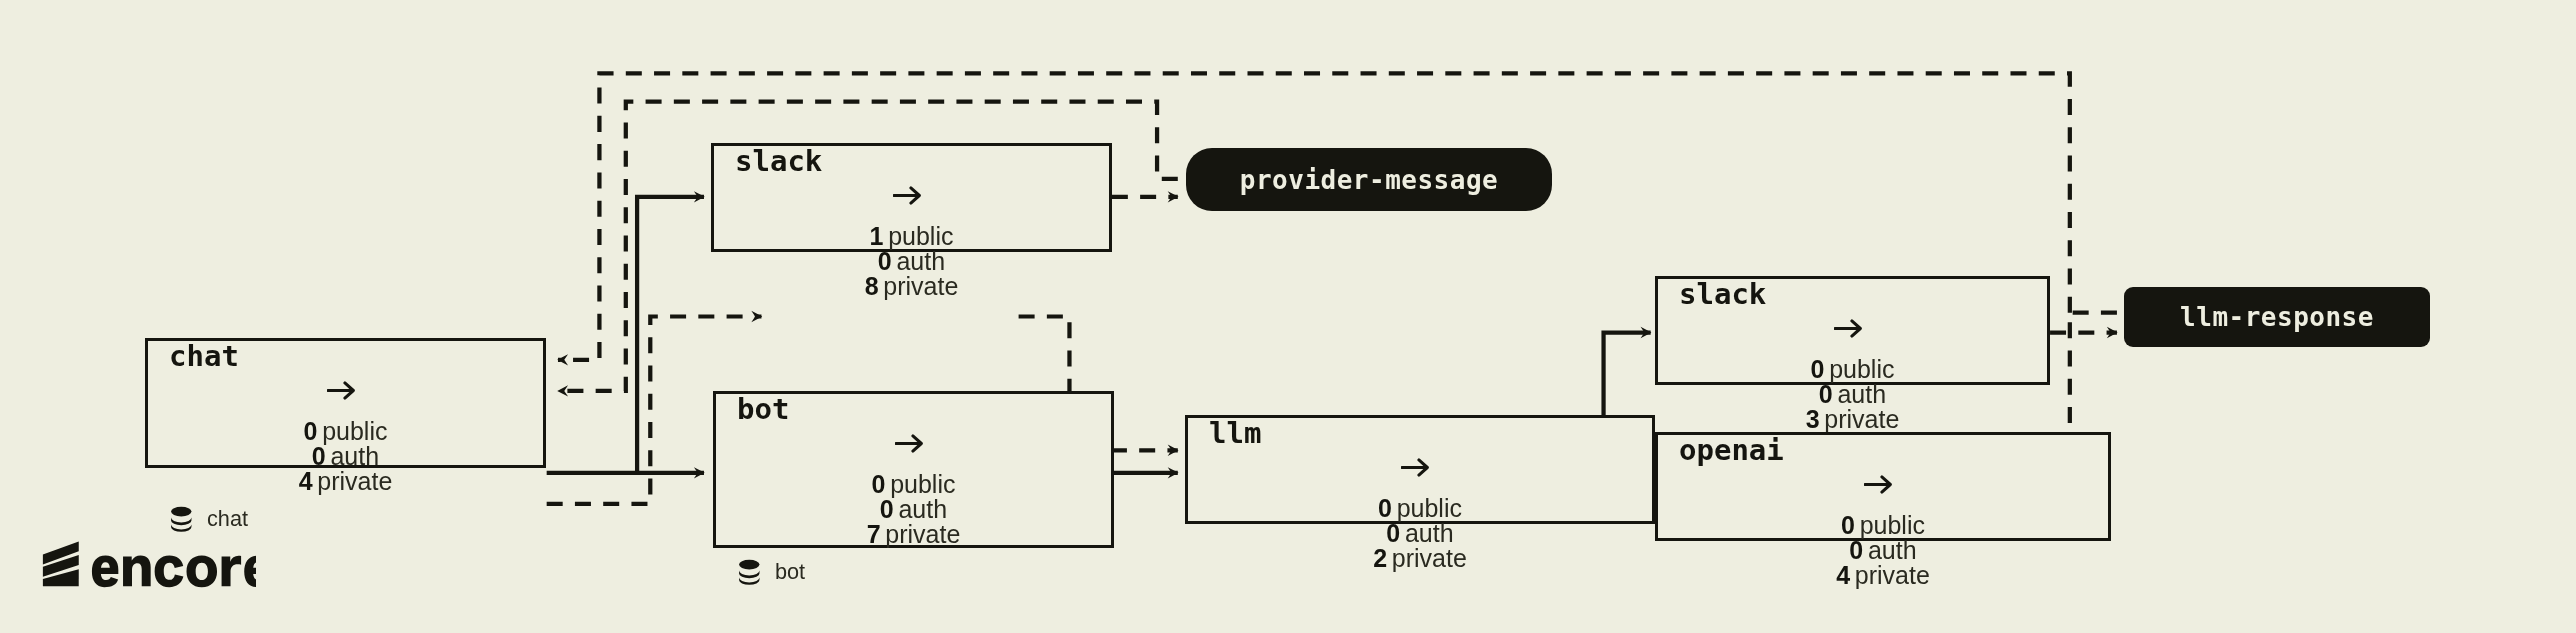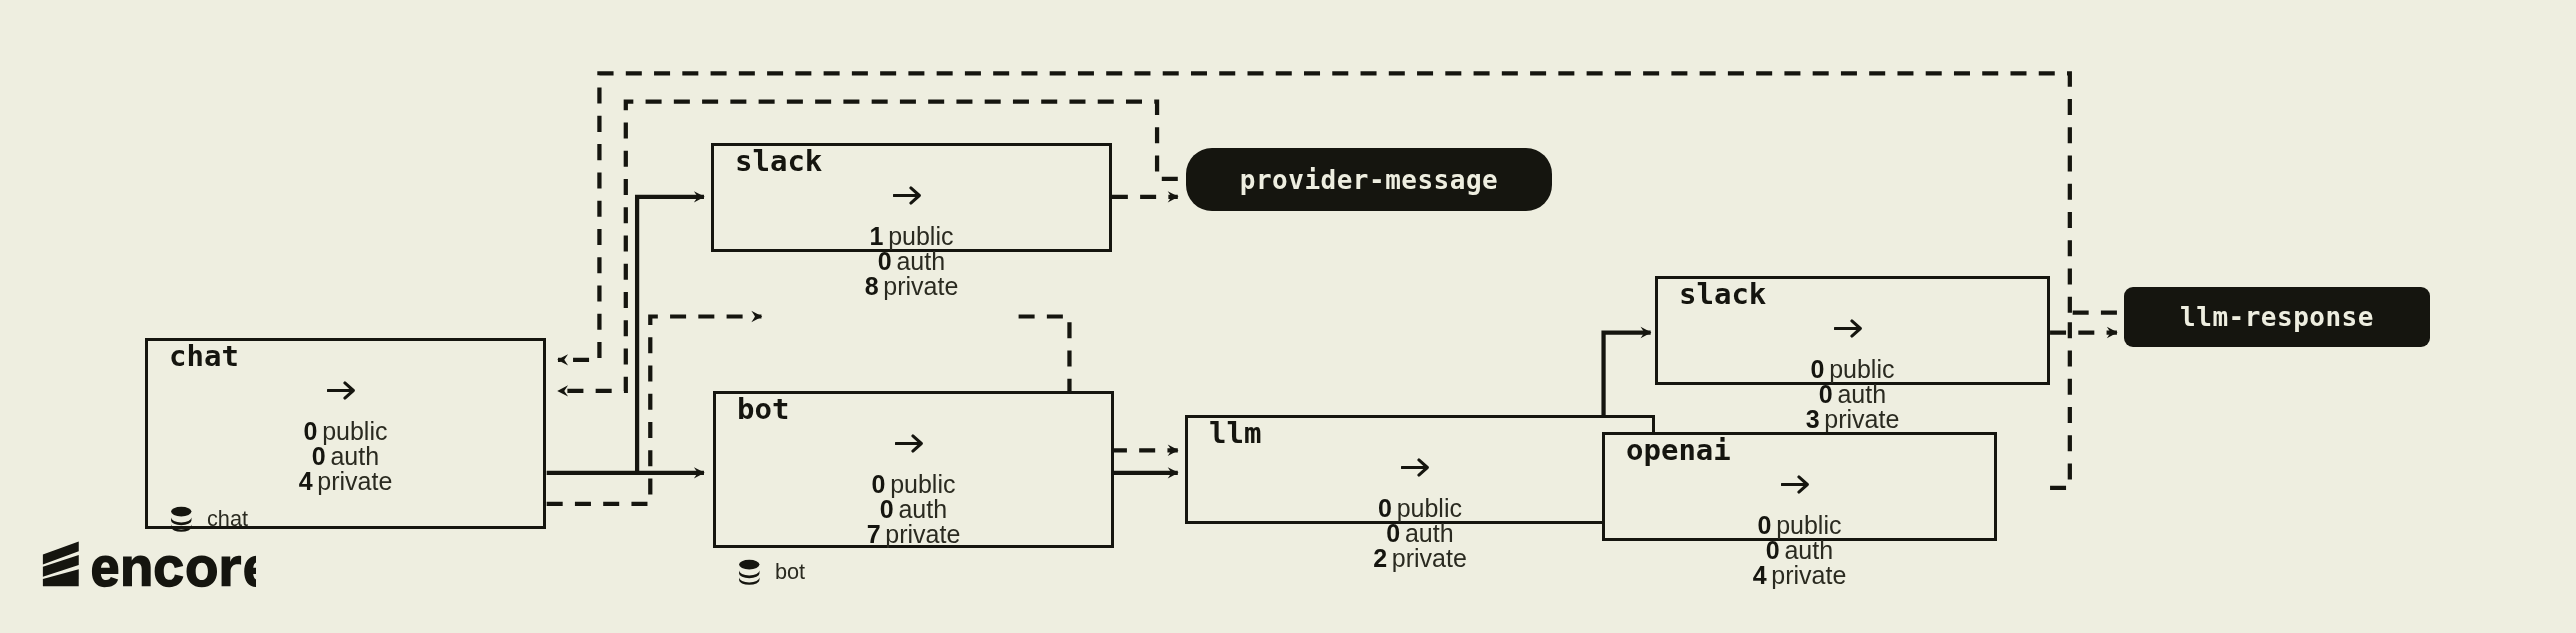--- a/index.html
+++ b/index.html
@@ -140,21 +140,21 @@
       <path d="M2176,353 L2247,353" stroke-dasharray="17 13" marker-end="url(#ah)"></path>
 
       <path d="M2176,518 L2197,518 L2197,332 L2247,332" stroke-dasharray="17 13"></path>
 
       <path d="M2197,332 L2197,78 L636,78 L636,382 L592,382" stroke-dasharray="17 13" marker-end="url(#ahl)"></path>
 
       <path d="M1250,190 L1228,190 L1228,108 L664,108 L664,415 L592,415" stroke-dasharray="17 13" marker-end="url(#ahl)"></path>
     </g>
   </svg>
 
-  <div class="service" style="left:145px; top:338px; width:401px; height:191px;">
+  <div class="service" style="left:145px; top:338px; width:401px; height:130px;">
     <div class="svc-title">chat</div>
     <div class="svc-endpoints">
       <span class="ep-arrow">
         <svg width="32" height="19" viewBox="0 0 34 20">
           <path d="M1,10 H27 M19,2 L28,10 L19,18" stroke="#15150f" stroke-width="3.2" fill="none" stroke-linecap="round" stroke-linejoin="round"></path>
         </svg>
       </span>
       <span class="ep-item"><span class="ep-num">0</span><span>public</span></span>
       <span class="ep-gap-a"></span>
       <span class="ep-item"><span class="ep-num">0</span><span>auth</span></span>
@@ -240,21 +240,21 @@
         </svg>
       </span>
       <span class="ep-item"><span class="ep-num">0</span><span>public</span></span>
       <span class="ep-gap-a"></span>
       <span class="ep-item"><span class="ep-num">0</span><span>auth</span></span>
       <span class="ep-gap-b"></span>
       <span class="ep-item"><span class="ep-num">3</span><span>private</span></span>
     </div>
   </div>
 
-  <div class="service" style="left:1602px; top:432px; width:395px; height:109px;">
+  <div class="service" style="left:1655px; top:432px; width:456px; height:109px;">
     <div class="svc-title">openai</div>
     <div class="svc-endpoints">
       <span class="ep-arrow">
         <svg width="32" height="19" viewBox="0 0 34 20">
           <path d="M1,10 H27 M19,2 L28,10 L19,18" stroke="#15150f" stroke-width="3.2" fill="none" stroke-linecap="round" stroke-linejoin="round"></path>
         </svg>
       </span>
       <span class="ep-item"><span class="ep-num">0</span><span>public</span></span>
       <span class="ep-gap-a"></span>
       <span class="ep-item"><span class="ep-num">0</span><span>auth</span></span>

